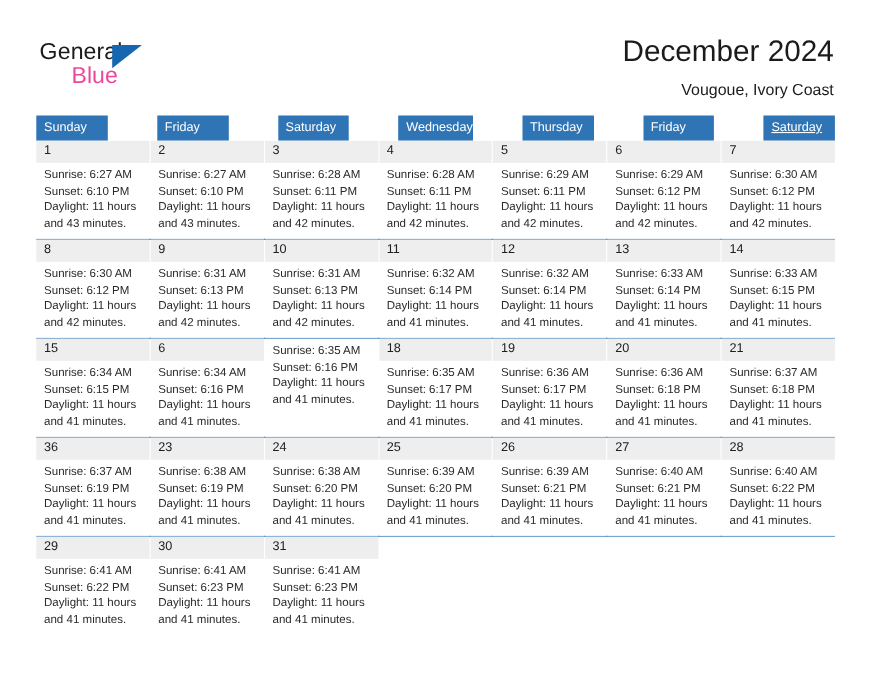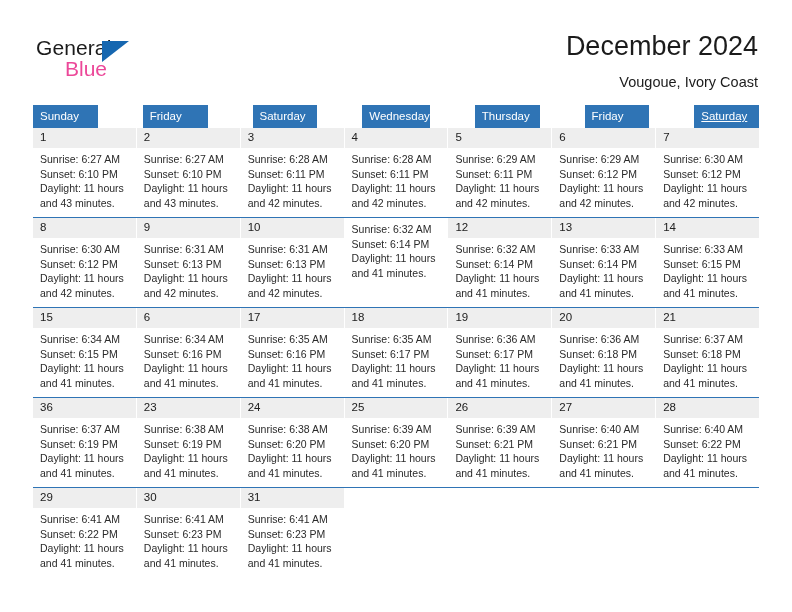--- a/index.html
+++ b/index.html
@@ -272,20 +272,21 @@
       <div class="day">
           <div class="day-num">10</div>
           <div class="day-body">
             <div class="info-line">Sunrise: 6:31 AM</div>
             <div class="info-line">Sunset: 6:13 PM</div>
             <div class="info-line">Daylight: 11 hours</div>
             <div class="info-line">and 42 minutes.</div>
           </div>
         </div>
       <div class="day">
+          <div class="day-num">11</div>
           <div class="day-body">
             <div class="info-line">Sunrise: 6:32 AM</div>
             <div class="info-line">Sunset: 6:14 PM</div>
             <div class="info-line">Daylight: 11 hours</div>
             <div class="info-line">and 41 minutes.</div>
           </div>
         </div>
       <div class="day">
           <div class="day-num">12</div>
           <div class="day-body">
@@ -328,21 +329,20 @@
       <div class="day">
           <div class="day-num">6</div>
           <div class="day-body">
             <div class="info-line">Sunrise: 6:34 AM</div>
             <div class="info-line">Sunset: 6:16 PM</div>
             <div class="info-line">Daylight: 11 hours</div>
             <div class="info-line">and 41 minutes.</div>
           </div>
         </div>
       <div class="day">
-          <div class="day-num">17</div>
           <div class="day-body">
             <div class="info-line">Sunrise: 6:35 AM</div>
             <div class="info-line">Sunset: 6:16 PM</div>
             <div class="info-line">Daylight: 11 hours</div>
             <div class="info-line">and 41 minutes.</div>
           </div>
         </div>
       <div class="day">
           <div class="day-num">18</div>
           <div class="day-body">

